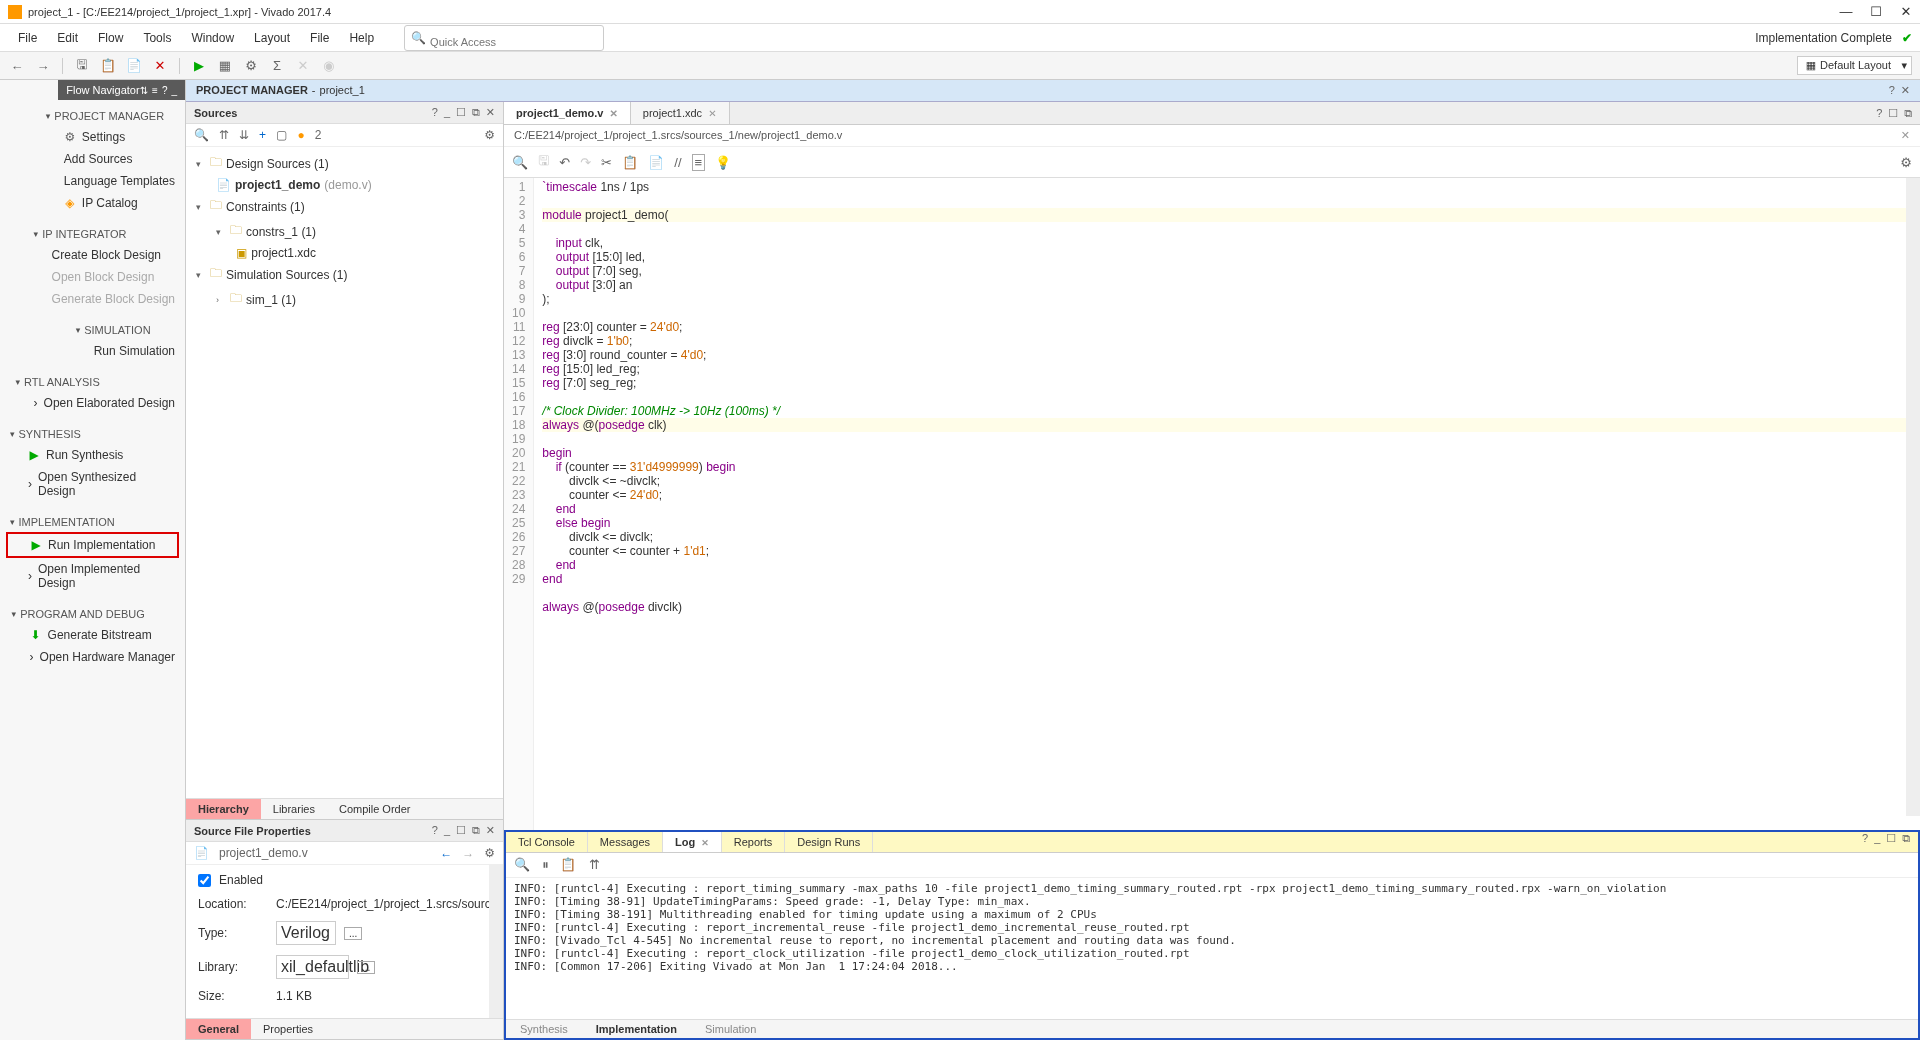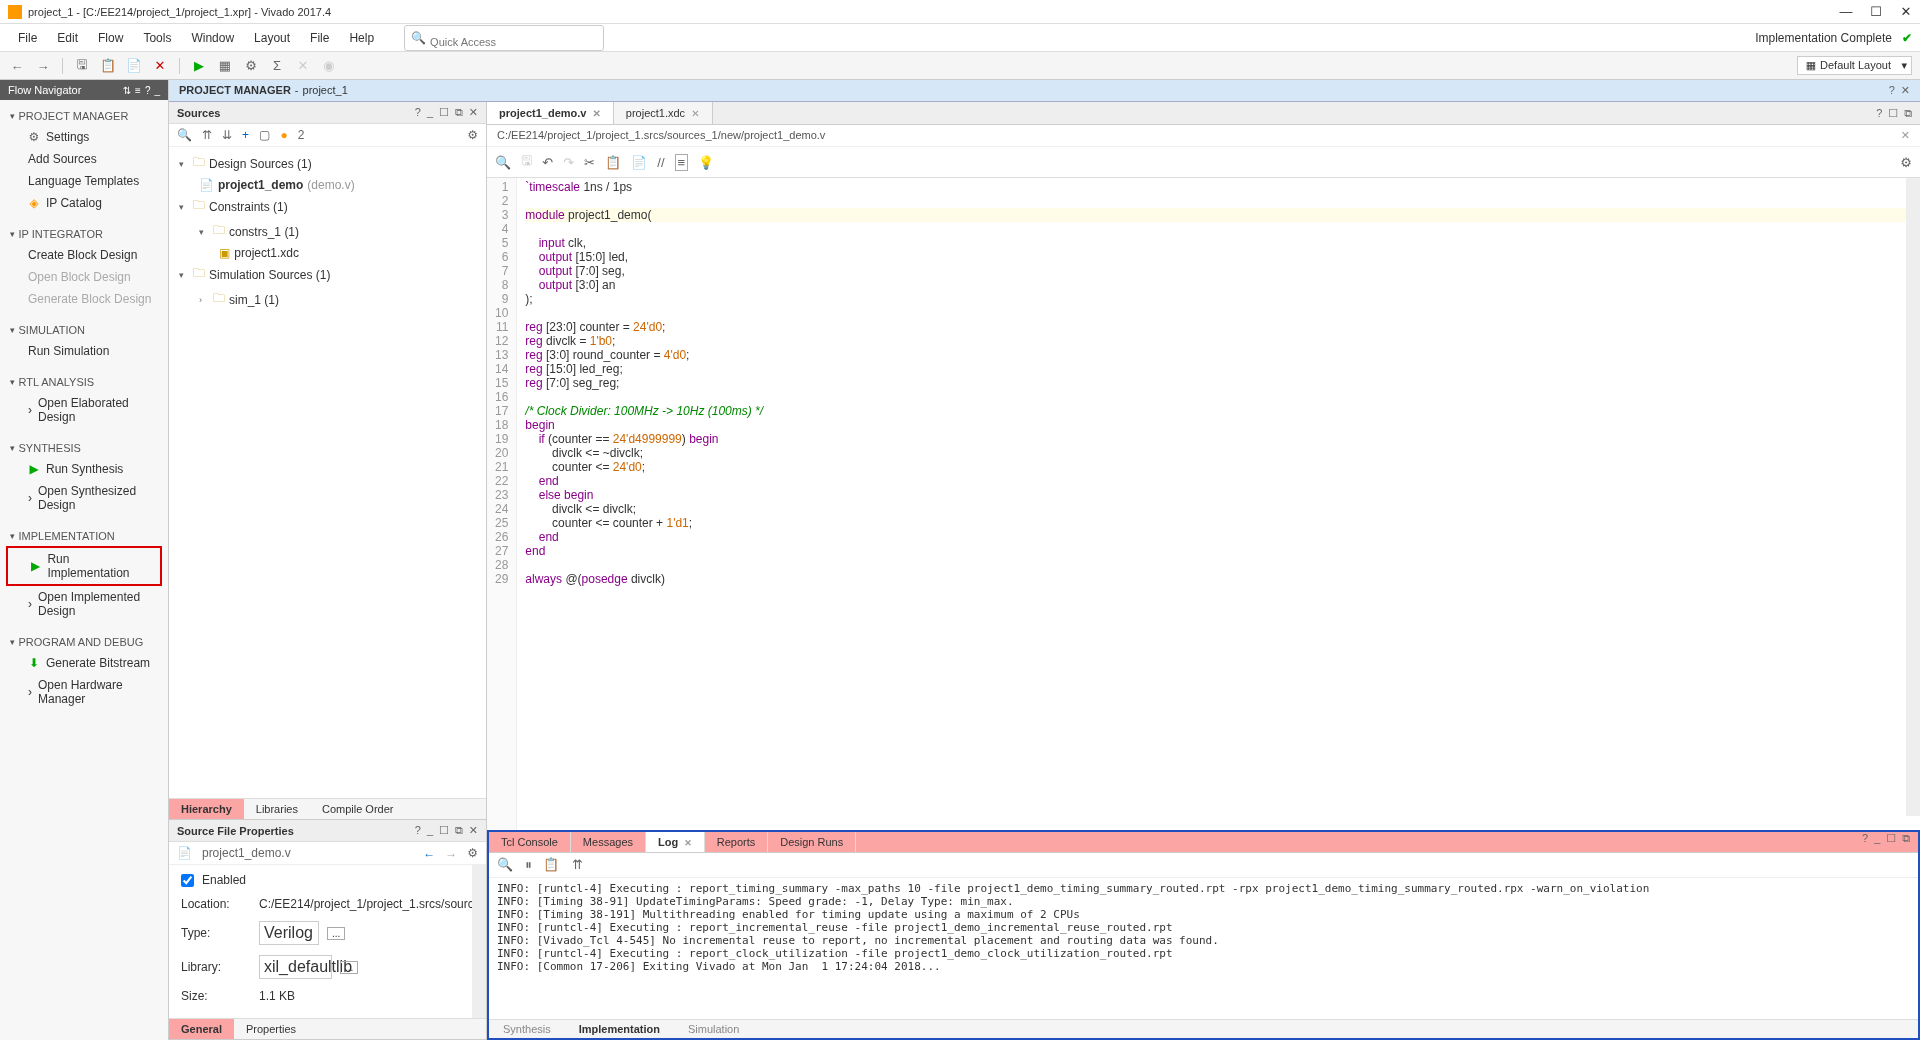--- a/index.html
+++ b/index.html
@@ -17,21 +17,21 @@
 .impl-complete { color: #333; font-size: 12px; }
 .check-icon { color: #0a0; font-weight: bold; }
 .toolbar { height: 28px; background: #f5f5f5; display: flex; align-items: center; padding: 0 8px; border-bottom: 1px solid #ccc; gap: 8px; }
 .tool-btn { width: 18px; height: 18px; display: flex; align-items: center; justify-content: center; cursor: pointer; color: #666; font-size: 13px; }
 .tool-btn.green { color: #0a0; }
 .tool-sep { width: 1px; height: 16px; background: #ccc; margin: 0 2px; }
 .layout-dd { margin-left: auto; border: 1px solid #ccc; padding: 2px 20px 2px 8px; font-size: 11px; background:#fff; position:relative; }
 .layout-dd::after { content:"▾"; position:absolute; right:4px; }
 
 .main-layout { display: flex; height: calc(100vh - 80px); }
-.flow-nav { width: 169px; background: #f7f7f7; border-right: 1px solid #ccc; display:flex; flex-direction:column; }
+.flow-nav { width: 186px; background: #f7f7f7; border-right: 1px solid #ccc; display:flex; flex-direction:column;align-items:flex-end; }
 .flow-nav-header { background: #5a5a5a; color: #fff; padding: 4px 8px; font-size: 11px; display:flex; align-items:center; }
 .flow-nav-header .icons { margin-left:auto; display:flex; gap:4px; font-size:10px; }
 .nav-section { padding: 4px 0; }
 .nav-heading { padding: 6px 10px 4px 10px; font-size: 11px; color: #555; display:flex; align-items:center; }
 .nav-heading .chev { margin-right: 4px; font-size: 9px; }
 .nav-item { padding: 4px 10px 4px 28px; font-size: 12px; cursor: pointer; display:flex; align-items:center; gap:6px; }
 .nav-item .icon { width: 12px; display:inline-flex; justify-content:center; }
 .nav-item.highlighted { border: 2px solid #d00; margin: 0 6px; padding-left: 22px; }
 .icon-green { color: #0a0; }
 .icon-orange { color: #f90; }
@@ -80,21 +80,21 @@
 .code-area { flex:1; display:flex; font-family: Consolas, monospace; font-size:12px; overflow:auto; background:#fff; position:relative; }
 .gutter { background:#fafafa; color:#999; padding:2px 8px; text-align:right; border-right:1px solid #eee; user-select:none; }
 .code-lines { padding:2px 8px; flex:1; white-space:pre; }
 .kw-purple { color:#808; }
 .kw-green { color:#080; font-style:italic; }
 .kw-num { color:#c60; }
 .line-hl { background:#fffde8; display:block; }
 .code-scroll { position:absolute; right:0; top:0; bottom:14px; width:14px; background:#eee; }
 
 .bottom-panel { border:2px solid #2050c0; border-top:2px solid #2050c0; display:flex; flex-direction:column; height:210px; }
-.bottom-tabs { display:flex; background:#fca5a5; font-size:11px; border-bottom:1px solid #ccc; }
+.bottom-tabs { display:flex; background:#fef9c3; font-size:11px; border-bottom:1px solid #ccc; }
 .bottom-tab { padding:4px 12px; cursor:pointer; border-right:1px solid #ddd; }
 .bottom-tab.active { background:#fff; font-weight:bold; }
 .bottom-tab .close { color:#999; margin-left:6px; font-size:9px; }
 .bottom-tabs .icons { margin-left:auto; padding-right:8px; display:flex; gap:6px; color:#666; }
 .bottom-toolbar { padding:4px 8px; display:flex; gap:12px; color:#666; font-size:13px; border-bottom:1px solid #eee; background:#fff; }
 .log-body { flex:1; overflow:auto; padding:4px 8px; font-family:Consolas,monospace; font-size:11px; background:#fff; white-space:pre; position:relative; }
 .bottom-status-tabs { display:flex; background:#f5f5f5; font-size:11px; border-top:1px solid #ddd; }
 .bottom-status-tab { padding:3px 14px; color:#888; }
 .bottom-status-tab.active { font-weight:bold; color:#333; }
 </style>
@@ -434,22 +434,23 @@
 <span class="">    <span class="kw-purple">output</span> [3:0] an</span>
 <span class="">);</span>
 <span class=""></span>
 <span class=""><span class="kw-purple">reg</span> [23:0] counter = <span class="kw-num">24'd0</span>;</span>
 <span class=""><span class="kw-purple">reg</span> divclk = <span class="kw-num">1'b0</span>;</span>
 <span class=""><span class="kw-purple">reg</span> [3:0] round_counter = <span class="kw-num">4'd0</span>;</span>
 <span class=""><span class="kw-purple">reg</span> [15:0] led_reg;</span>
 <span class=""><span class="kw-purple">reg</span> [7:0] seg_reg;</span>
 <span class=""></span>
 <span class=""><span class="kw-green">/* Clock Divider: 100MHz -&gt; 10Hz (100ms) */</span></span>
+<span class="line-hl"><span class="kw-purple">always</span> @(<span class="kw-purple">posedge</span> clk)</span>
 <span class=""><span class="kw-purple">begin</span></span>
-<span class="">    <span class="kw-purple">if</span> (counter == <span class="kw-num">24'd4999999</span>) <span class="kw-purple">begin</span></span>
+<span class="">    <span class="kw-purple">if</span> (counter == <span class="kw-num">31'd4999999</span>) <span class="kw-purple">begin</span></span>
 <span class="">        divclk &lt;= ~divclk;</span>
 <span class="">        counter &lt;= <span class="kw-num">24'd0</span>;</span>
 <span class="">    <span class="kw-purple">end</span></span>
 <span class="">    <span class="kw-purple">else</span> <span class="kw-purple">begin</span></span>
 <span class="">        divclk &lt;= divclk;</span>
 <span class="">        counter &lt;= counter + <span class="kw-num">1'd1</span>;</span>
 <span class="">    <span class="kw-purple">end</span></span>
 <span class=""><span class="kw-purple">end</span></span>
 <span class=""></span>
 <span class=""><span class="kw-purple">always</span> @(<span class="kw-purple">posedge</span> divclk)</span>

